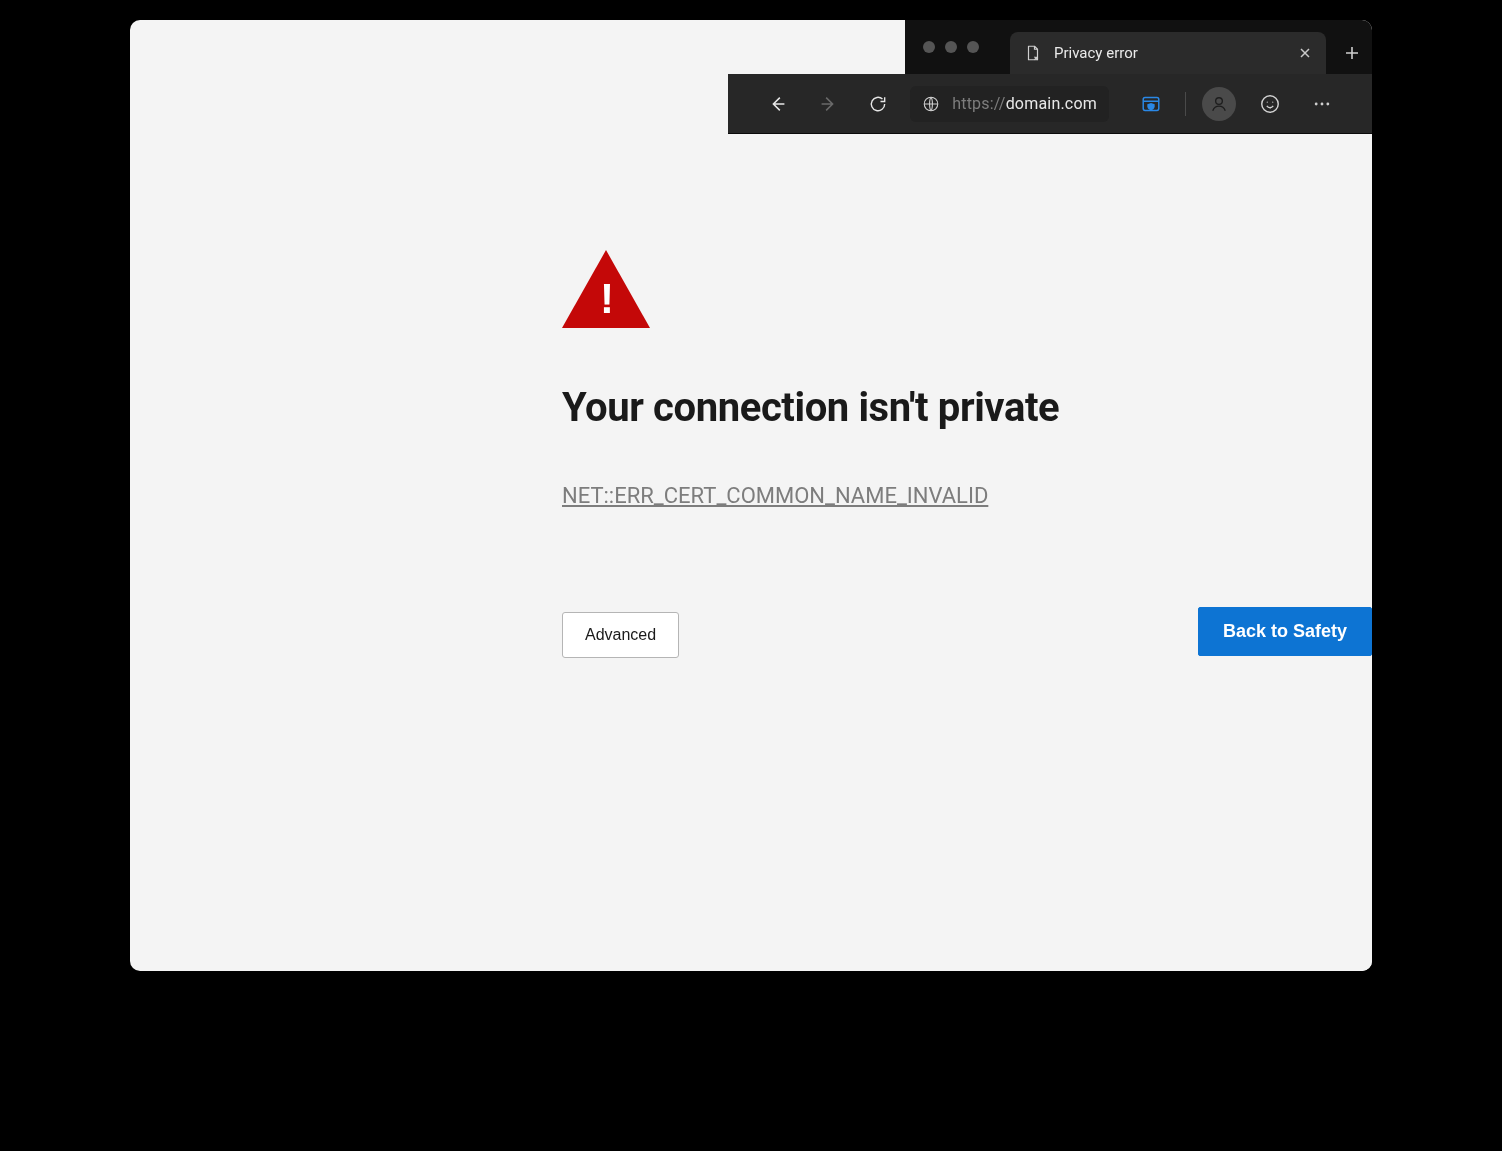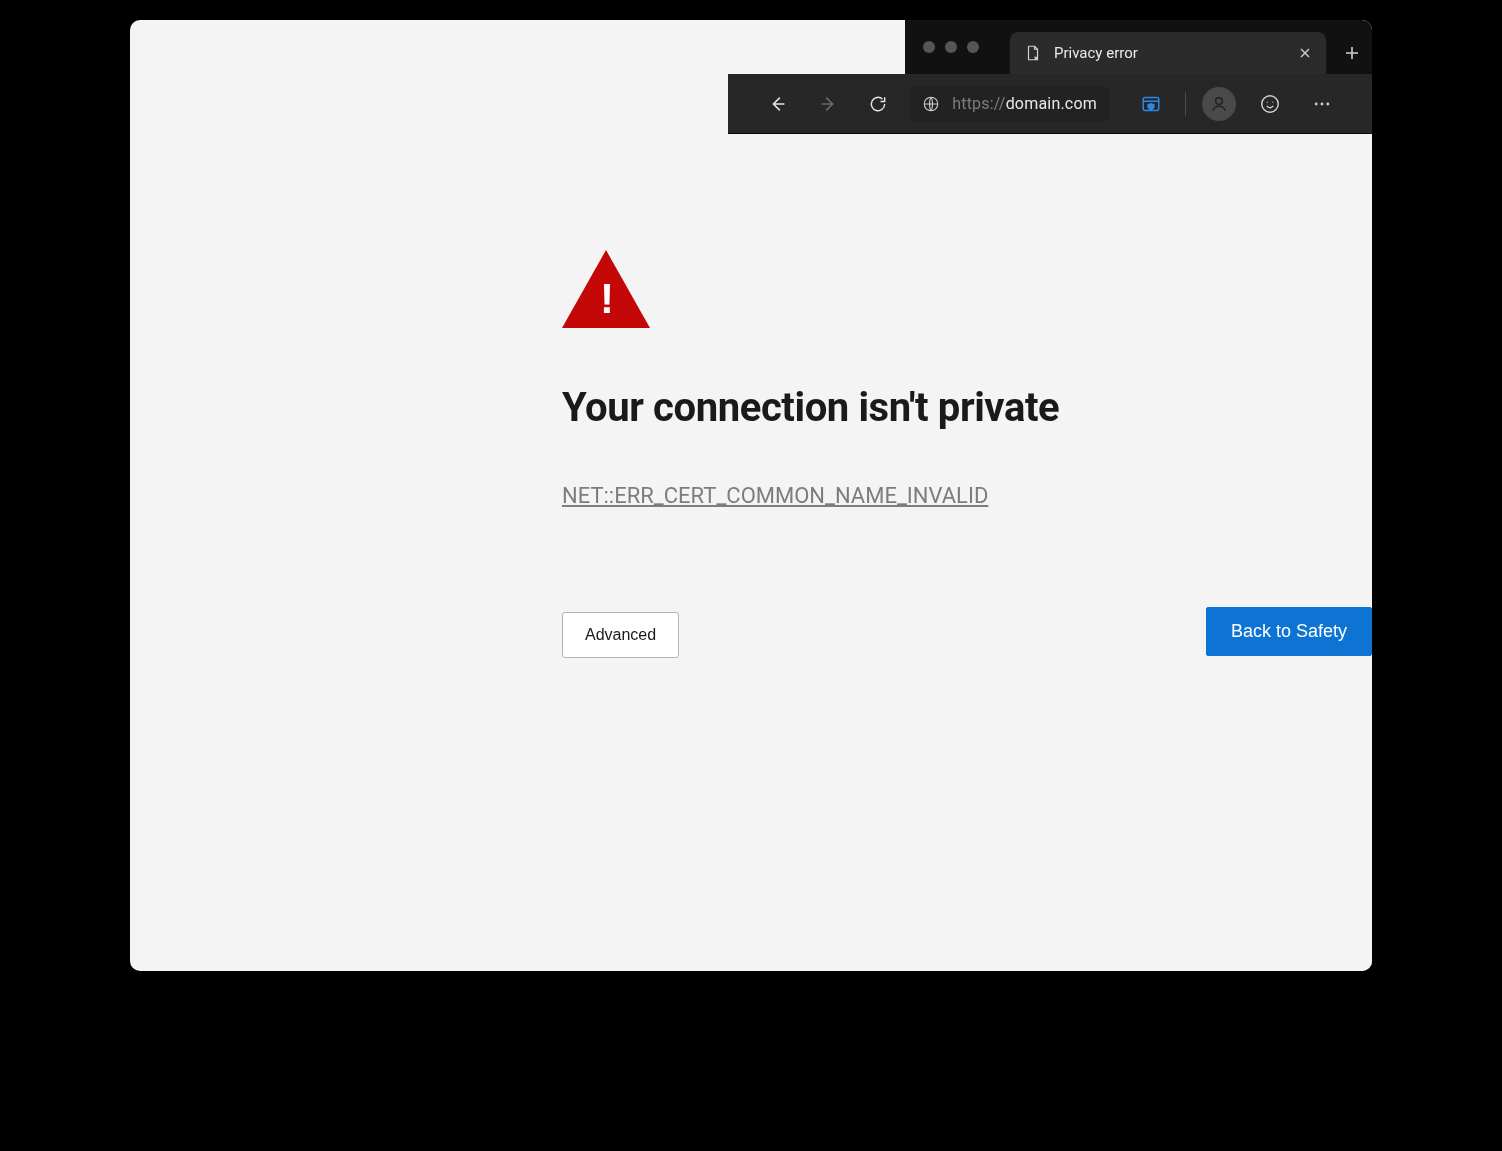--- a/index.html
+++ b/index.html
@@ -177,21 +177,21 @@
     cursor:pointer;
     margin-top:8px;
   }
   button.primary{
     background:var(--blue);
     border:1px solid var(--blue);
     color:#fff;
     border-radius:2px;
     padding:13px 24px;
     font-size:18px;
-    font-weight:400;
+    font-weight:700;
     cursor:pointer;
   }
 
   
   .page::-webkit-scrollbar{width:16px;}
   .page::-webkit-scrollbar-track{background:#f0f0f0;}
   .page::-webkit-scrollbar-thumb{background:#cfcfcf;border:4px solid #f0f0f0;border-radius:8px;}
 
   svg{display:block;}
 </style>

